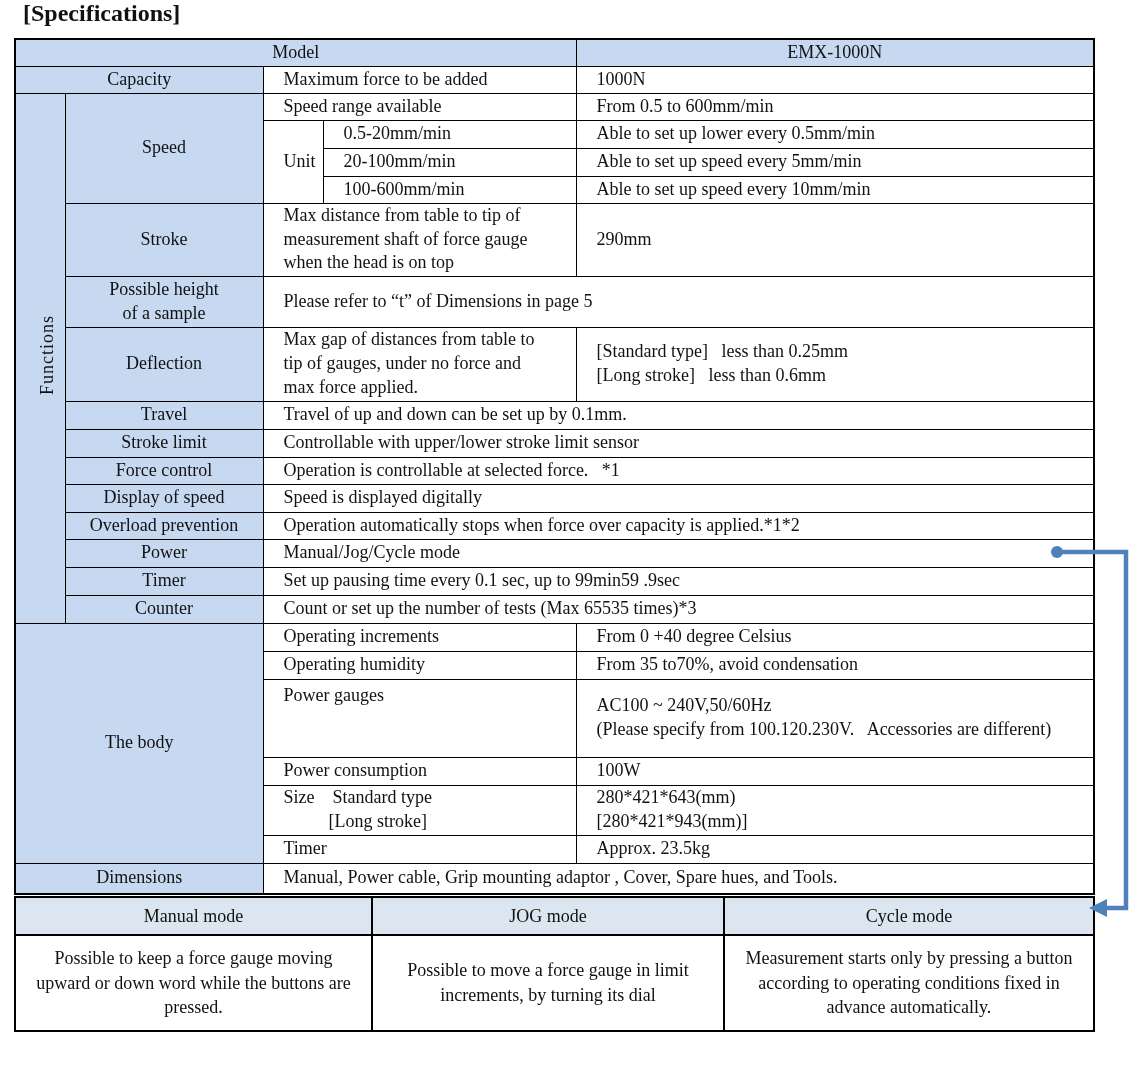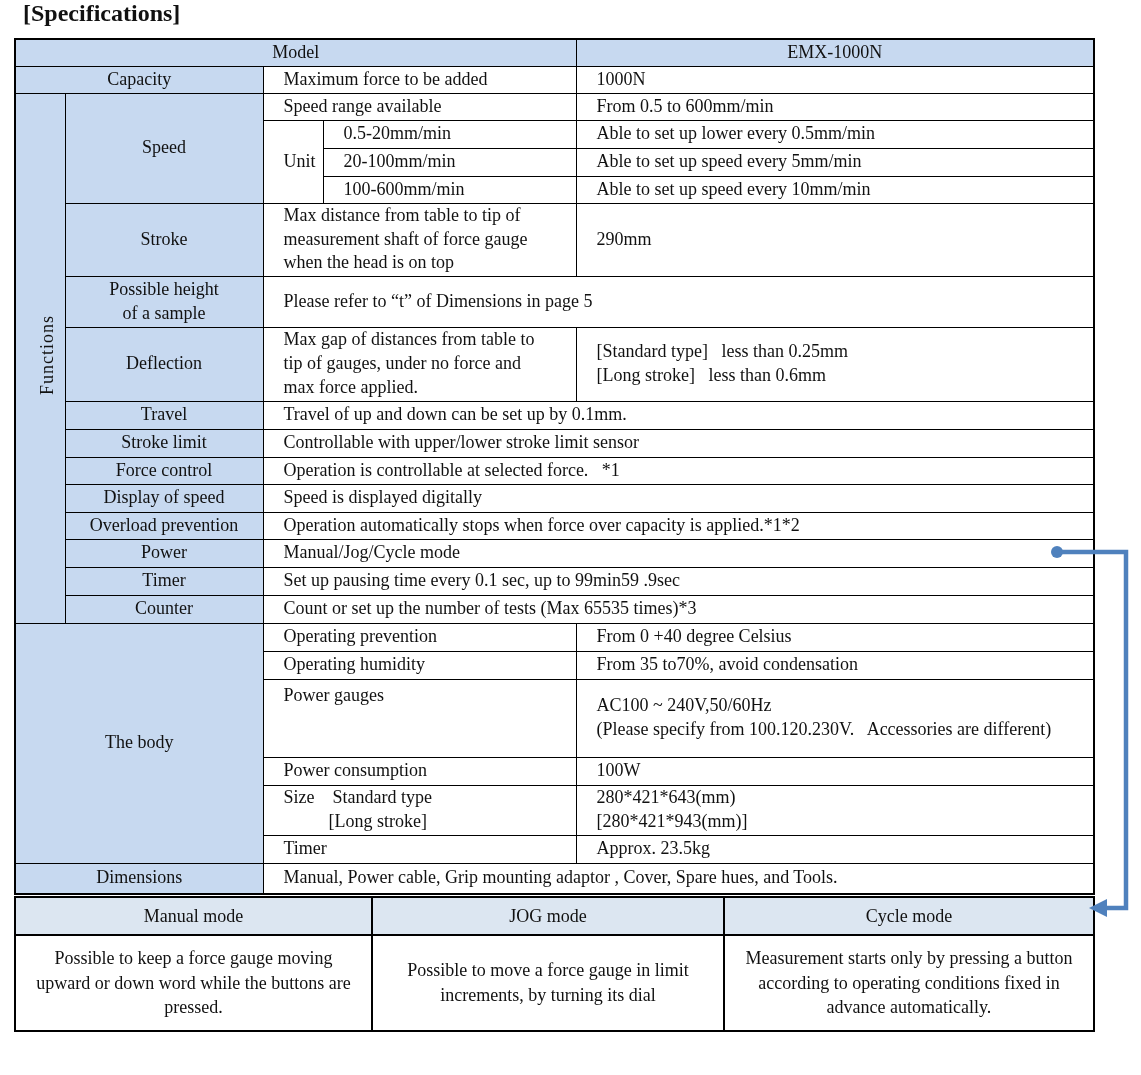--- a/index.html
+++ b/index.html
@@ -130,21 +130,21 @@
     <tr class="h28">
       <td class="fill center">Timer</td>
       <td colspan="3" class="prewrap">Set up pausing time every 0.1 sec, up to 99min59 .9sec</td>
     </tr>
     <tr class="h28">
       <td class="fill center">Counter</td>
       <td colspan="3" class="prewrap">Count or set up the number of tests (Max 65535 times)*3</td>
     </tr>
     <tr class="h28">
       <td colspan="2" rowspan="6" class="fill center">The body</td>
-      <td colspan="2">Operating prevention</td>
+      <td colspan="2">Operating increments</td>
       <td>From 0 +40 degree Celsius</td>
     </tr>
     <tr class="h28">
       <td colspan="2">Operating humidity</td>
       <td>From 35 to70%, avoid condensation</td>
     </tr>
     <tr class="h78">
       <td colspan="2" style="vertical-align:top; padding-top:4px;">Power gauges</td>
       <td class="prewrap">AC100 ~ 240V,50/60Hz
 (Please specify from 100.120.230V.   Accessories are different)</td>

